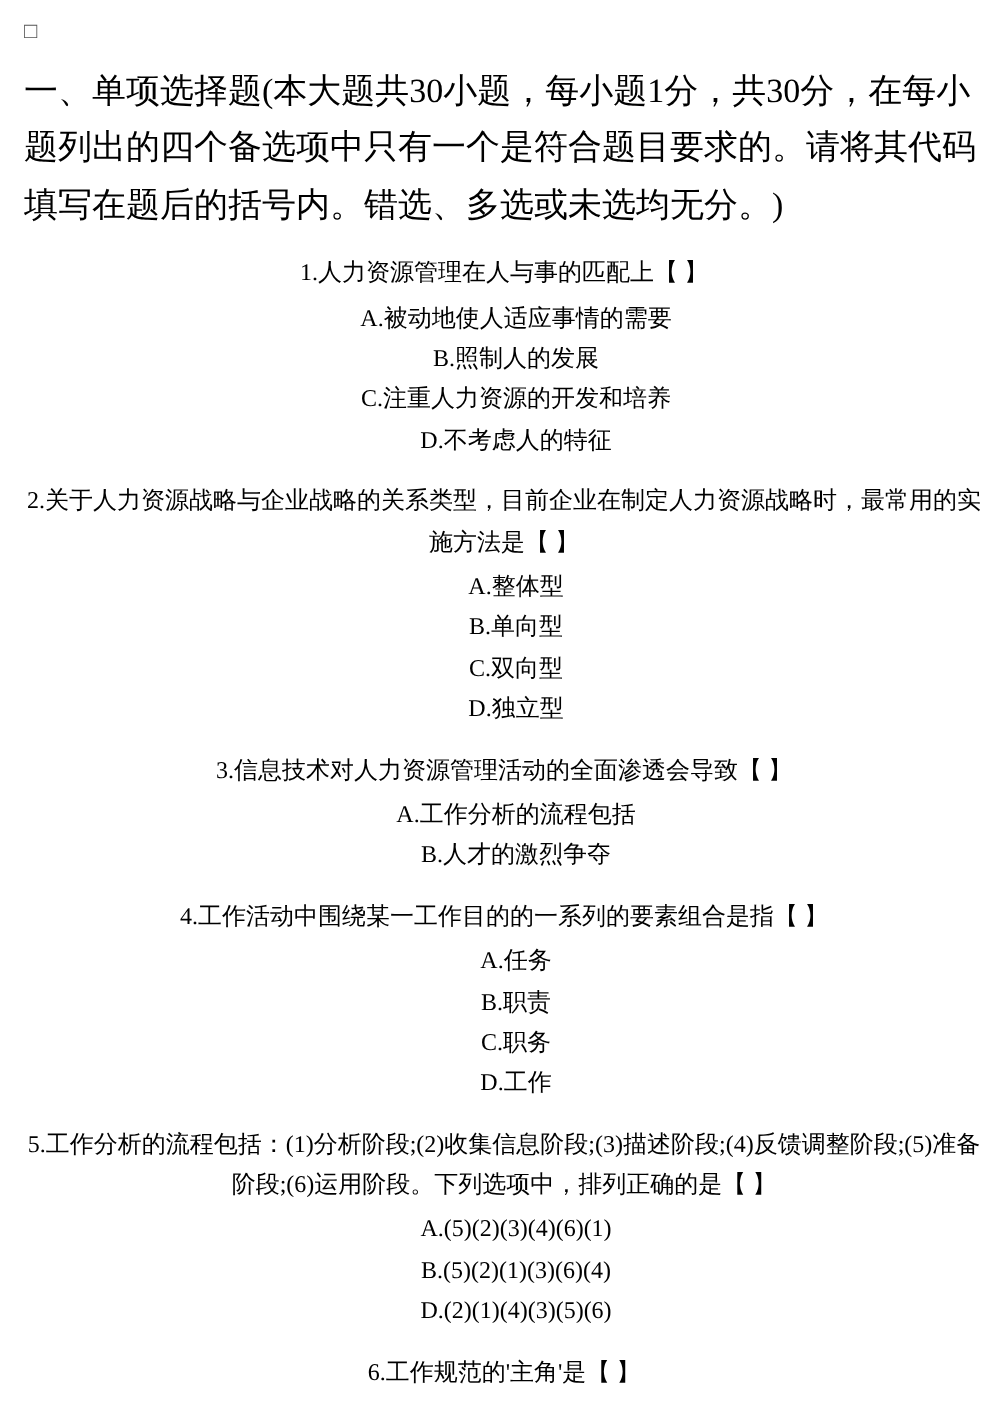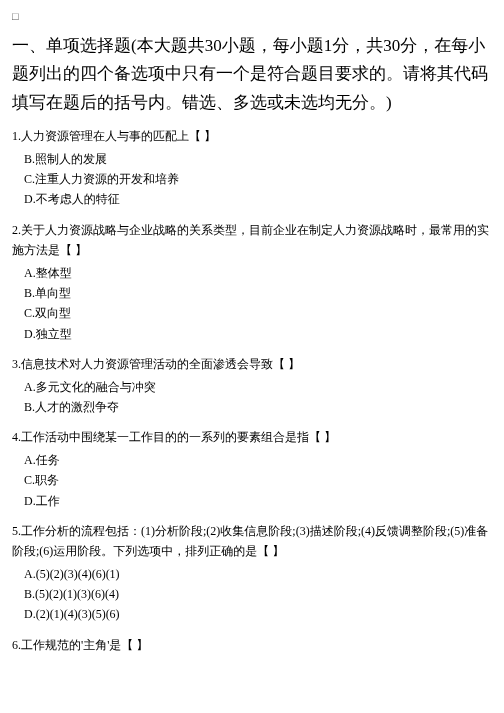--- a/index.html
+++ b/index.html
@@ -22,20 +22,21 @@
       color: #555;
       margin-bottom: 6px;
     }
     .instructions {
       font-size: 17px;
       margin-bottom: 8px;
       line-height: 1.7;
     }
     .question-block {
       margin-bottom: 10px;
+      text-align: center;
     }
     .question-text {
       font-size: 12px;
       line-height: 1.7;
       margin-bottom: 2px;
     }
     .option {
       font-size: 12px;
       padding-left: 12px;
       line-height: 1.7;
@@ -44,39 +45,41 @@
 </head>
 <body>
 
 <div class="header">□</div>
 
 <div class="instructions">一、单项选择题(本大题共30小题，每小题1分，共30分，在每小题列出的四个备选项中只有一个是符合题目要求的。请将其代码填写在题后的括号内。错选、多选或未选均无分。)</div>
 
 <div id="questions-container">
     <div class="question-block">
       <div class="question-text">1.人力资源管理在人与事的匹配上【    】</div>
+      <div class="option">A.被动地使人适应事情的需要</div>
       <div class="option">B.照制人的发展</div>
       <div class="option">C.注重人力资源的开发和培养</div>
       <div class="option">D.不考虑人的特征</div>
     </div>
     <div class="question-block">
       <div class="question-text">2.关于人力资源战略与企业战略的关系类型，目前企业在制定人力资源战略时，最常用的实施方法是【    】</div>
       <div class="option">A.整体型</div>
       <div class="option">B.单向型</div>
       <div class="option">C.双向型</div>
       <div class="option">D.独立型</div>
     </div>
     <div class="question-block">
       <div class="question-text">3.信息技术对人力资源管理活动的全面渗透会导致【    】</div>
-      <div class="option">A.多元文化的融合与冲突</div>
+      <div class="option">A.工作分析的流程包括</div>
       <div class="option">B.人才的激烈争夺</div>
     </div>
     <div class="question-block">
       <div class="question-text">4.工作活动中围绕某一工作目的的一系列的要素组合是指【    】</div>
       <div class="option">A.任务</div>
+      <div class="option">B.职责</div>
       <div class="option">C.职务</div>
       <div class="option">D.工作</div>
     </div>
     <div class="question-block">
       <div class="question-text">5.工作分析的流程包括：(1)分析阶段;(2)收集信息阶段;(3)描述阶段;(4)反馈调整阶段;(5)准备阶段;(6)运用阶段。下列选项中，排列正确的是【    】</div>
       <div class="option">A.(5)(2)(3)(4)(6)(1)</div>
       <div class="option">B.(5)(2)(1)(3)(6)(4)</div>
       <div class="option">D.(2)(1)(4)(3)(5)(6)</div>
     </div>
     <div class="question-block">

